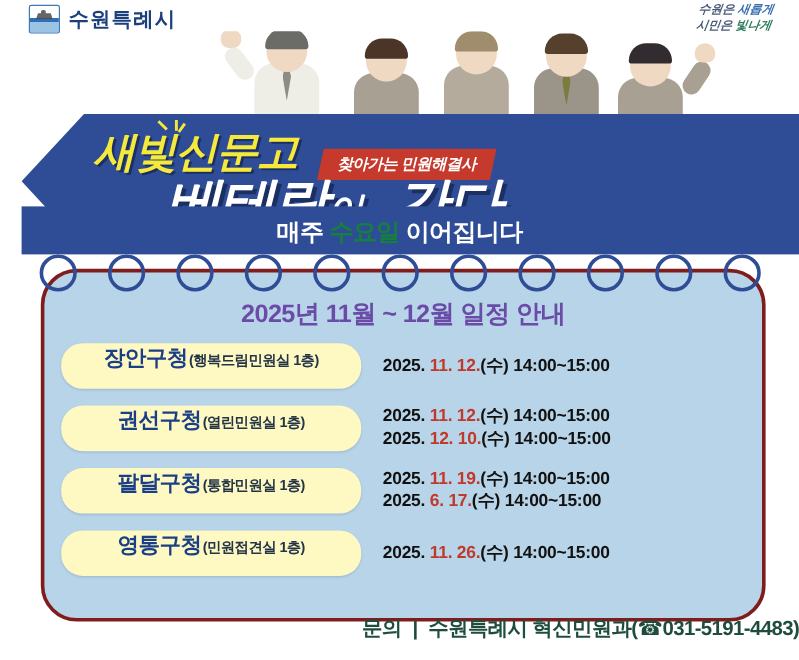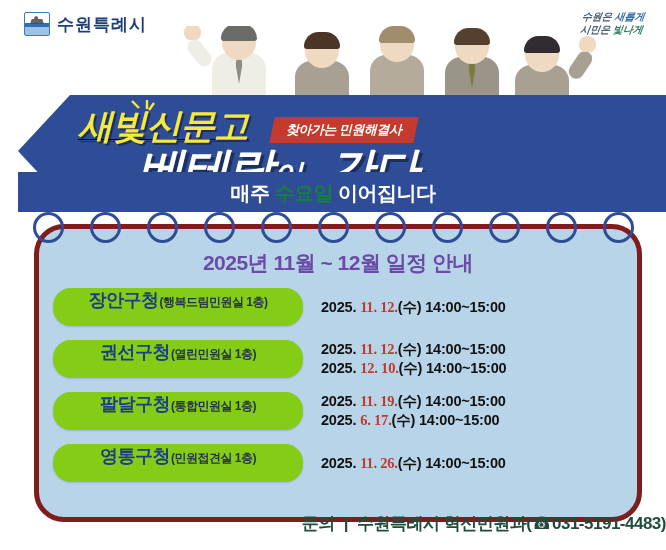--- a/index.html
+++ b/index.html
@@ -18,21 +18,21 @@
   .poster {
     position: relative;
     width: 666px;
     height: 550px;
     background: #ffffff;
   }
 
   
   .header {
     position: absolute;
-    left: 0; top: 8px;
+    left: 0; top: 0;
     width: 666px; height: 34px;
   }
   .brand {
     position: absolute;
     left: 24px; top: 4px;
     display: flex;
     align-items: center;
     gap: 7px;
   }
   .brand-mark {
@@ -165,23 +165,22 @@
     z-index: 2;
   }
   .banner-inner {
     position: absolute;
     inset: 0;
   }
   .title-row1 {
     position: absolute;
     left: 60px; top: 8px;
     display: flex;
-    align-items: center;
-    gap: 24px;
-    text-decoration: underline;
+    align-items: flex-end;
+    gap: 19px;
   }
   .title-main {
     font-size: 35px;
     font-weight: bold;
     color: #f5e93c;
     font-style: italic;
     letter-spacing: -1px;
     text-shadow: 2px 2px 0 #1b2f63;
     white-space: nowrap;
   }
@@ -254,21 +253,21 @@
     border-radius: 50%;
     background: transparent;
   }
 
   
   .panel {
     position: absolute;
     left: 34px; top: 224px;
     width: 598px; height: 288px;
     background: #b8d4e8;
-    border: 5px solid #7f1d1d;
+    border: 3px solid #7f1d1d;
     border-radius: 30px;
     z-index: 4;
   }
   .panel-title {
     position: absolute;
     left: 0; top: 20px;
     width: 598px;
     text-align: center;
     font-size: 21px;
     font-weight: bold;
@@ -284,21 +283,21 @@
     display: flex;
     align-items: center;
     height: 44px;
     margin-bottom: 8px;
     padding: 0 14px;
     box-sizing: border-box;
   }
   .office {
     width: 250px;
     height: 38px;
-    background: #84cc16;
+    background: #fef9c3;
     border-radius: 18px;
     display: flex;
     align-items: baseline;
     justify-content: center;
     gap: 1px;
     box-shadow: 0 1px 2px rgba(40,60,110,.18);
   }
   .office-name {
     font-size: 18px;
     font-weight: bold;
@@ -316,21 +315,21 @@
     padding-left: 18px;
     line-height: 1.28;
   }
   .date-line {
     font-size: 14.5px;
     font-weight: bold;
     color: #111111;
     white-space: nowrap;
     letter-spacing: -0.2px;
   }
-  .date-line .md { color: #c0392b; font-family: Liberation Serif, serif; }
+  .date-line .md { color: #c0392b; }
 
   
   .footer {
     position: absolute;
     left: 0; top: 512px;
     width: 666px;
     text-align: right;
     font-size: 17px;
     font-weight: bold;
     color: #1f4d3d;

